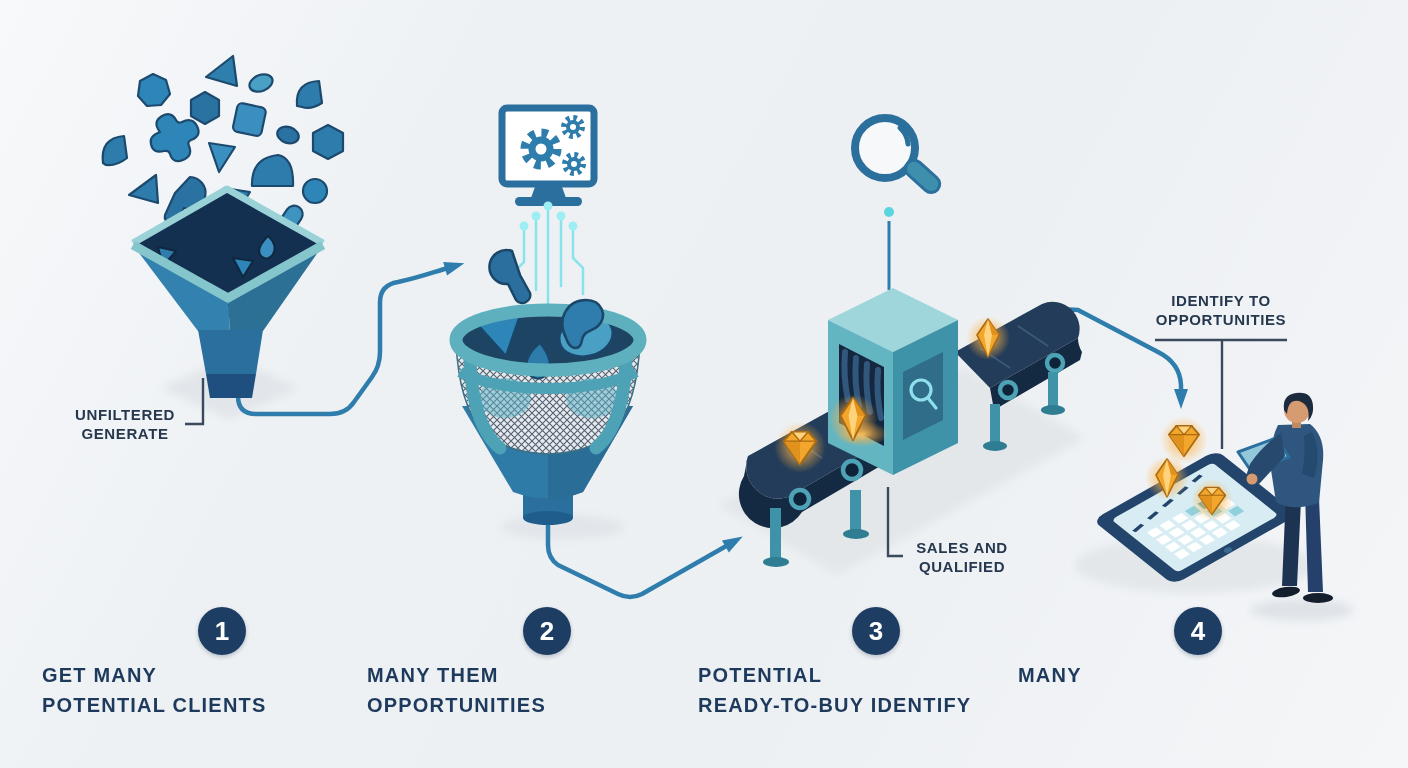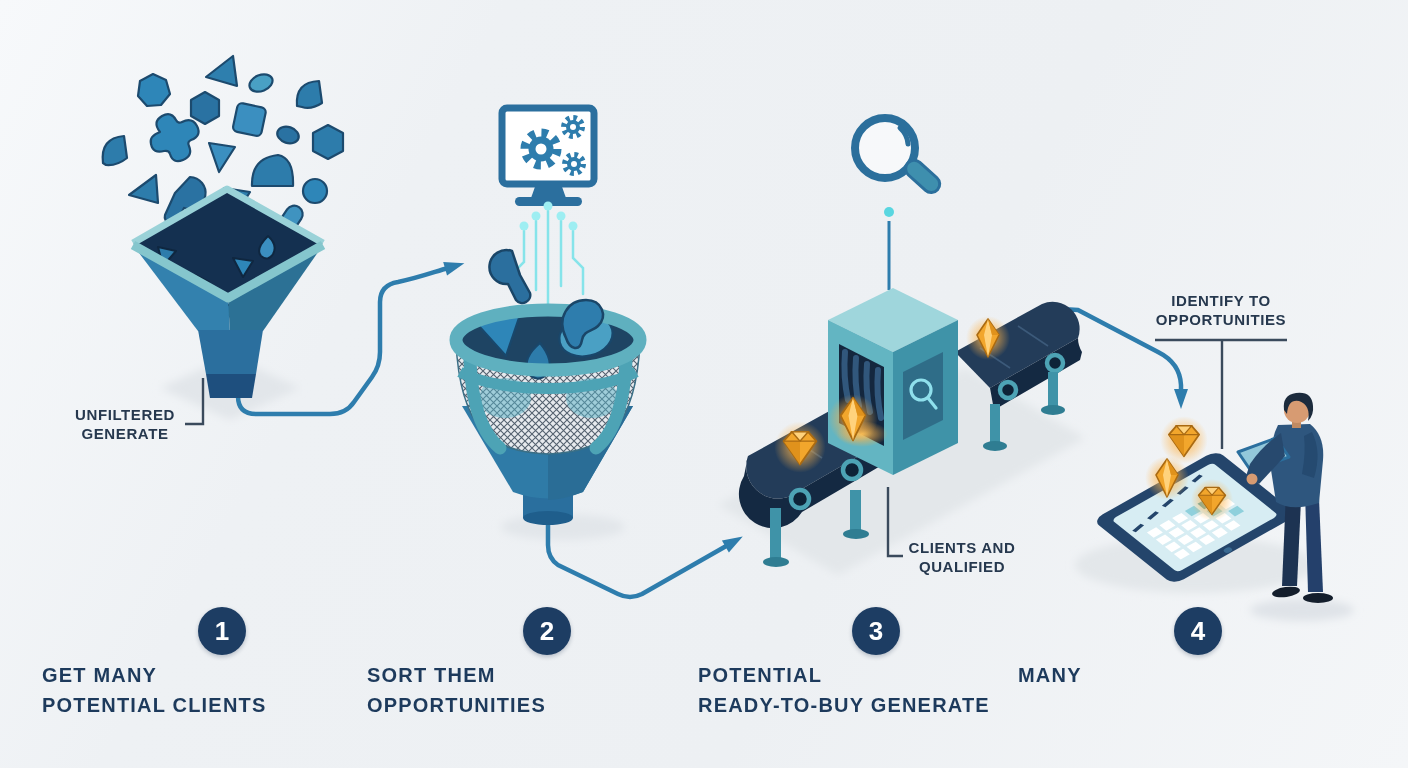--- a/index.html
+++ b/index.html
@@ -301,42 +301,42 @@
     <circle cx="1297" cy="410" r="13" fill="#d79b72"></circle>
     <path d="M1284,410 Q1282,395 1296,393 Q1312,391 1313,406 Q1314,415 1308,421 Q1311,405 1299,401 Q1288,399 1287,414 Z" fill="#1c2b3d"></path>
   </g>
 </svg>
 
 <div class="annotation" style="left:45px;top:405px;width:160px;text-align:center;">
   <div>UNFILTERED</div>
   <div>GENERATE</div>
 </div>
 <div class="annotation" style="left:882px;top:538px;width:160px;">
-  <div>CLIENTS AND</div>
+  <div>SALES AND</div>
   <div>QUALIFIED</div>
 </div>
 <div class="annotation" style="left:1136px;top:291px;width:170px;">
   <div>IDENTIFY TO</div>
   <div>OPPORTUNITIES</div>
 </div>
 
 <div class="badge" style="left:198px;top:607px;">1</div>
 <div class="badge" style="left:523px;top:607px;">2</div>
 <div class="badge" style="left:852px;top:607px;">3</div>
 <div class="badge" style="left:1174px;top:607px;">4</div>
 
 <div class="step-label" style="left:42px;top:660px;">
   <div>GET MANY</div>
   <div>POTENTIAL CLIENTS</div>
 </div>
 <div class="step-label" style="left:367px;top:660px;">
-  <div>SORT THEM</div>
+  <div>MANY THEM</div>
   <div>OPPORTUNITIES</div>
 </div>
 <div class="step-label" style="left:698px;top:660px;">
   <div>POTENTIAL</div>
-  <div>READY-TO-BUY GENERATE</div>
+  <div>READY-TO-BUY IDENTIFY</div>
 </div>
 <div class="step-label" style="left:1018px;top:660px;">
   <div>MANY</div>
 </div>
 
 </div>
 
 </body></html>

